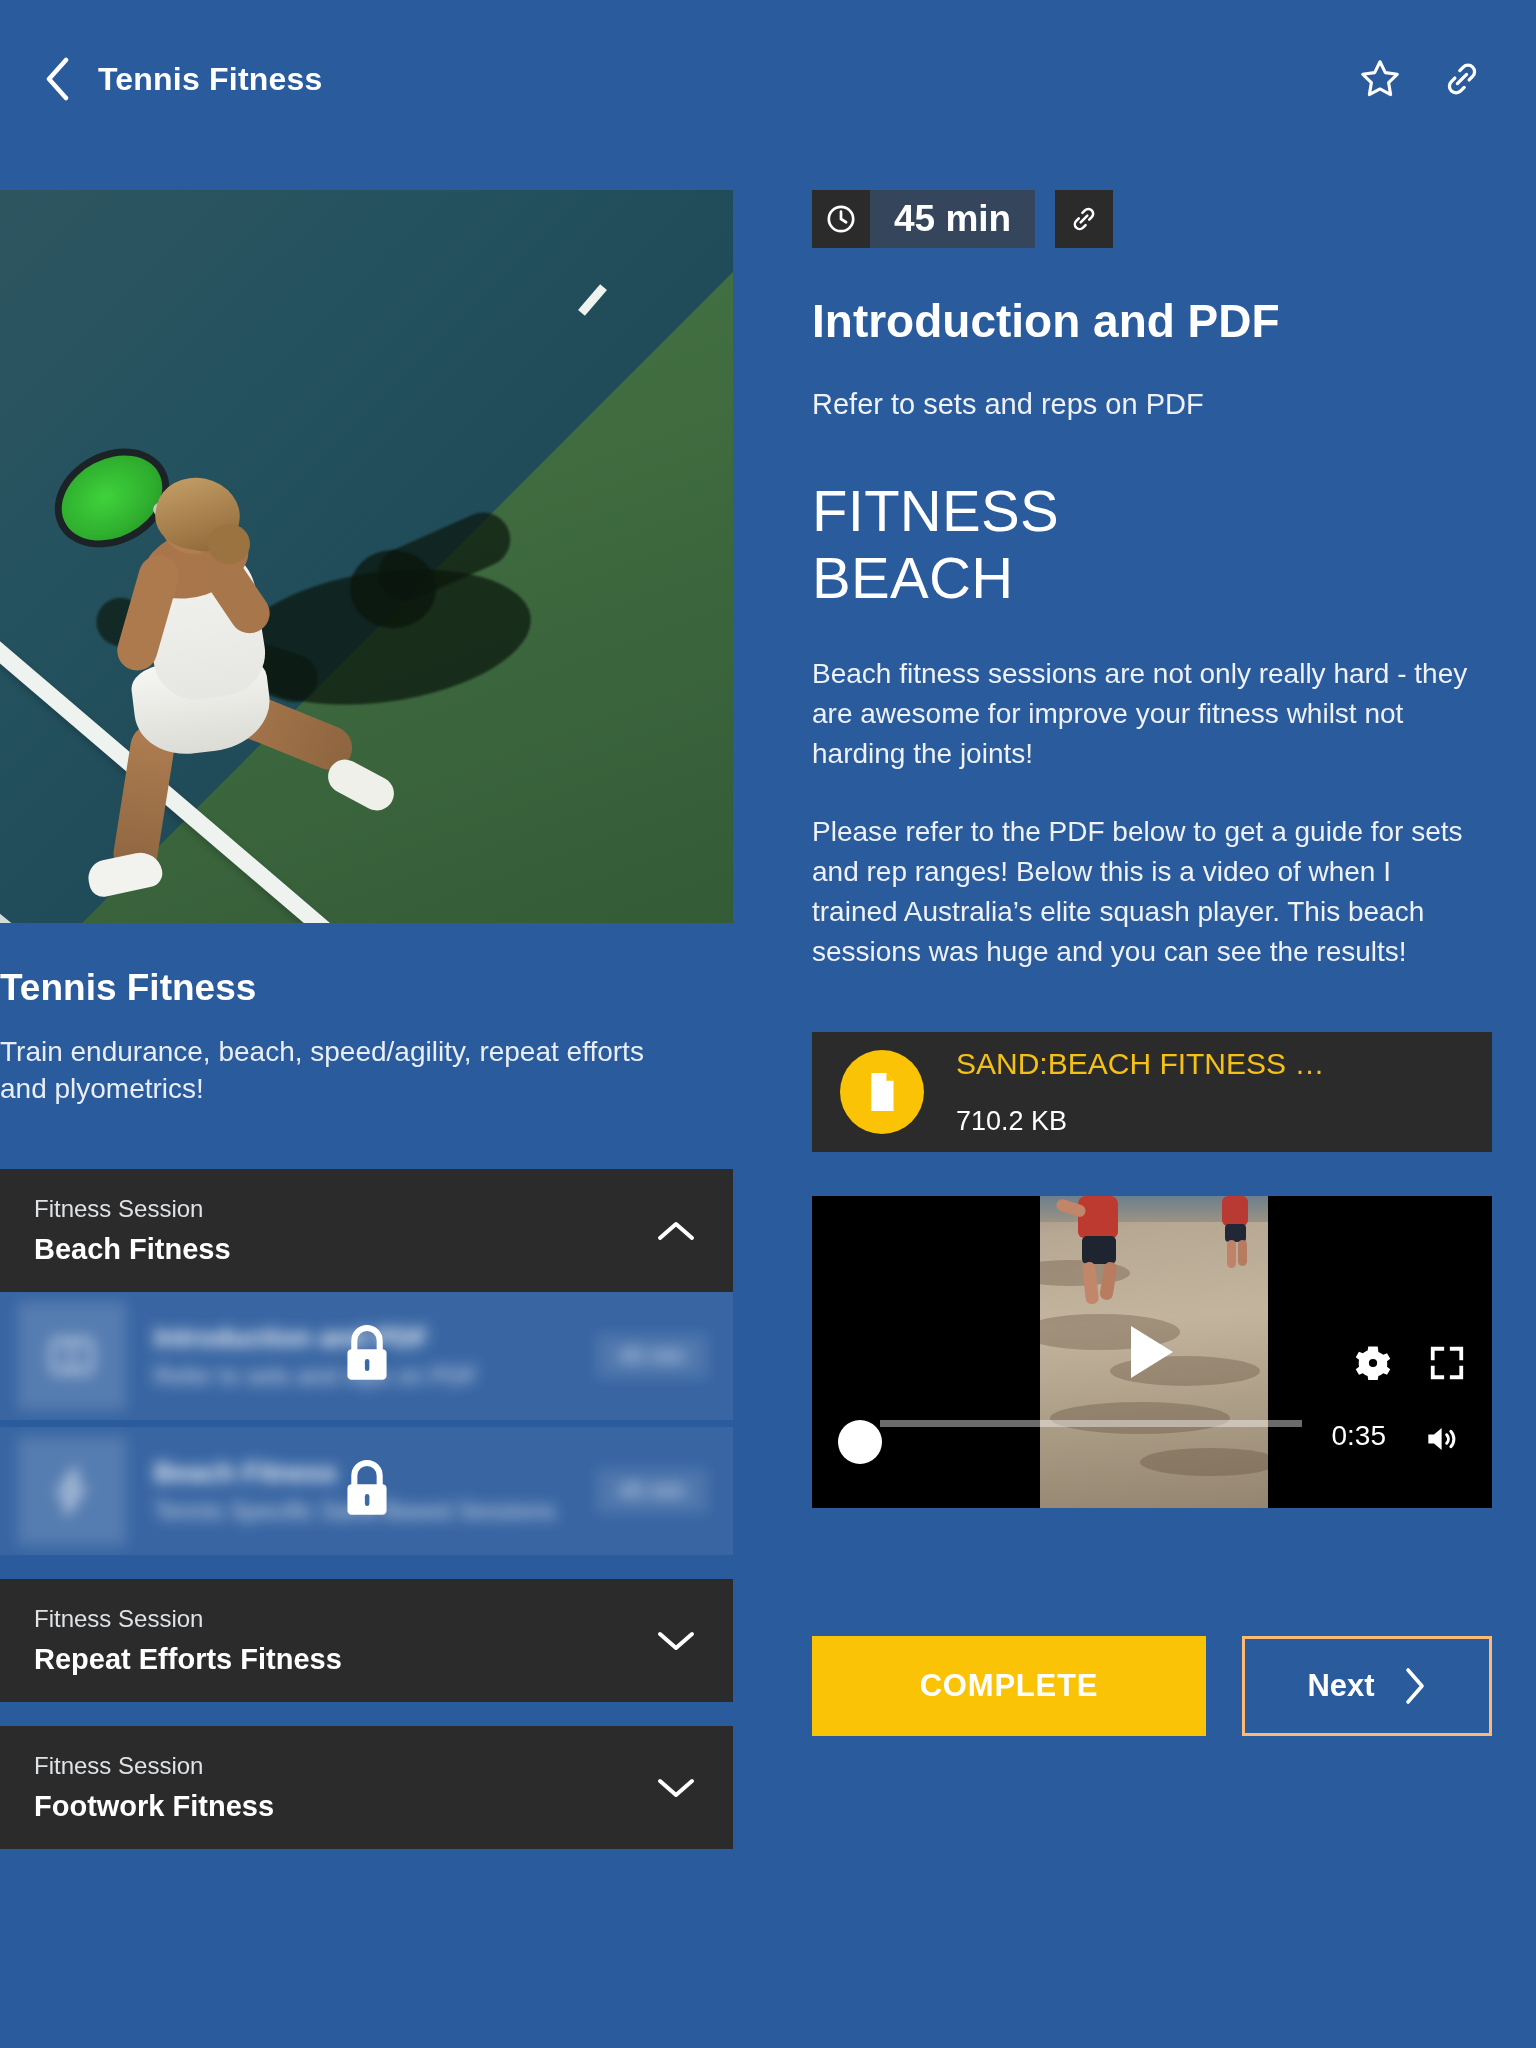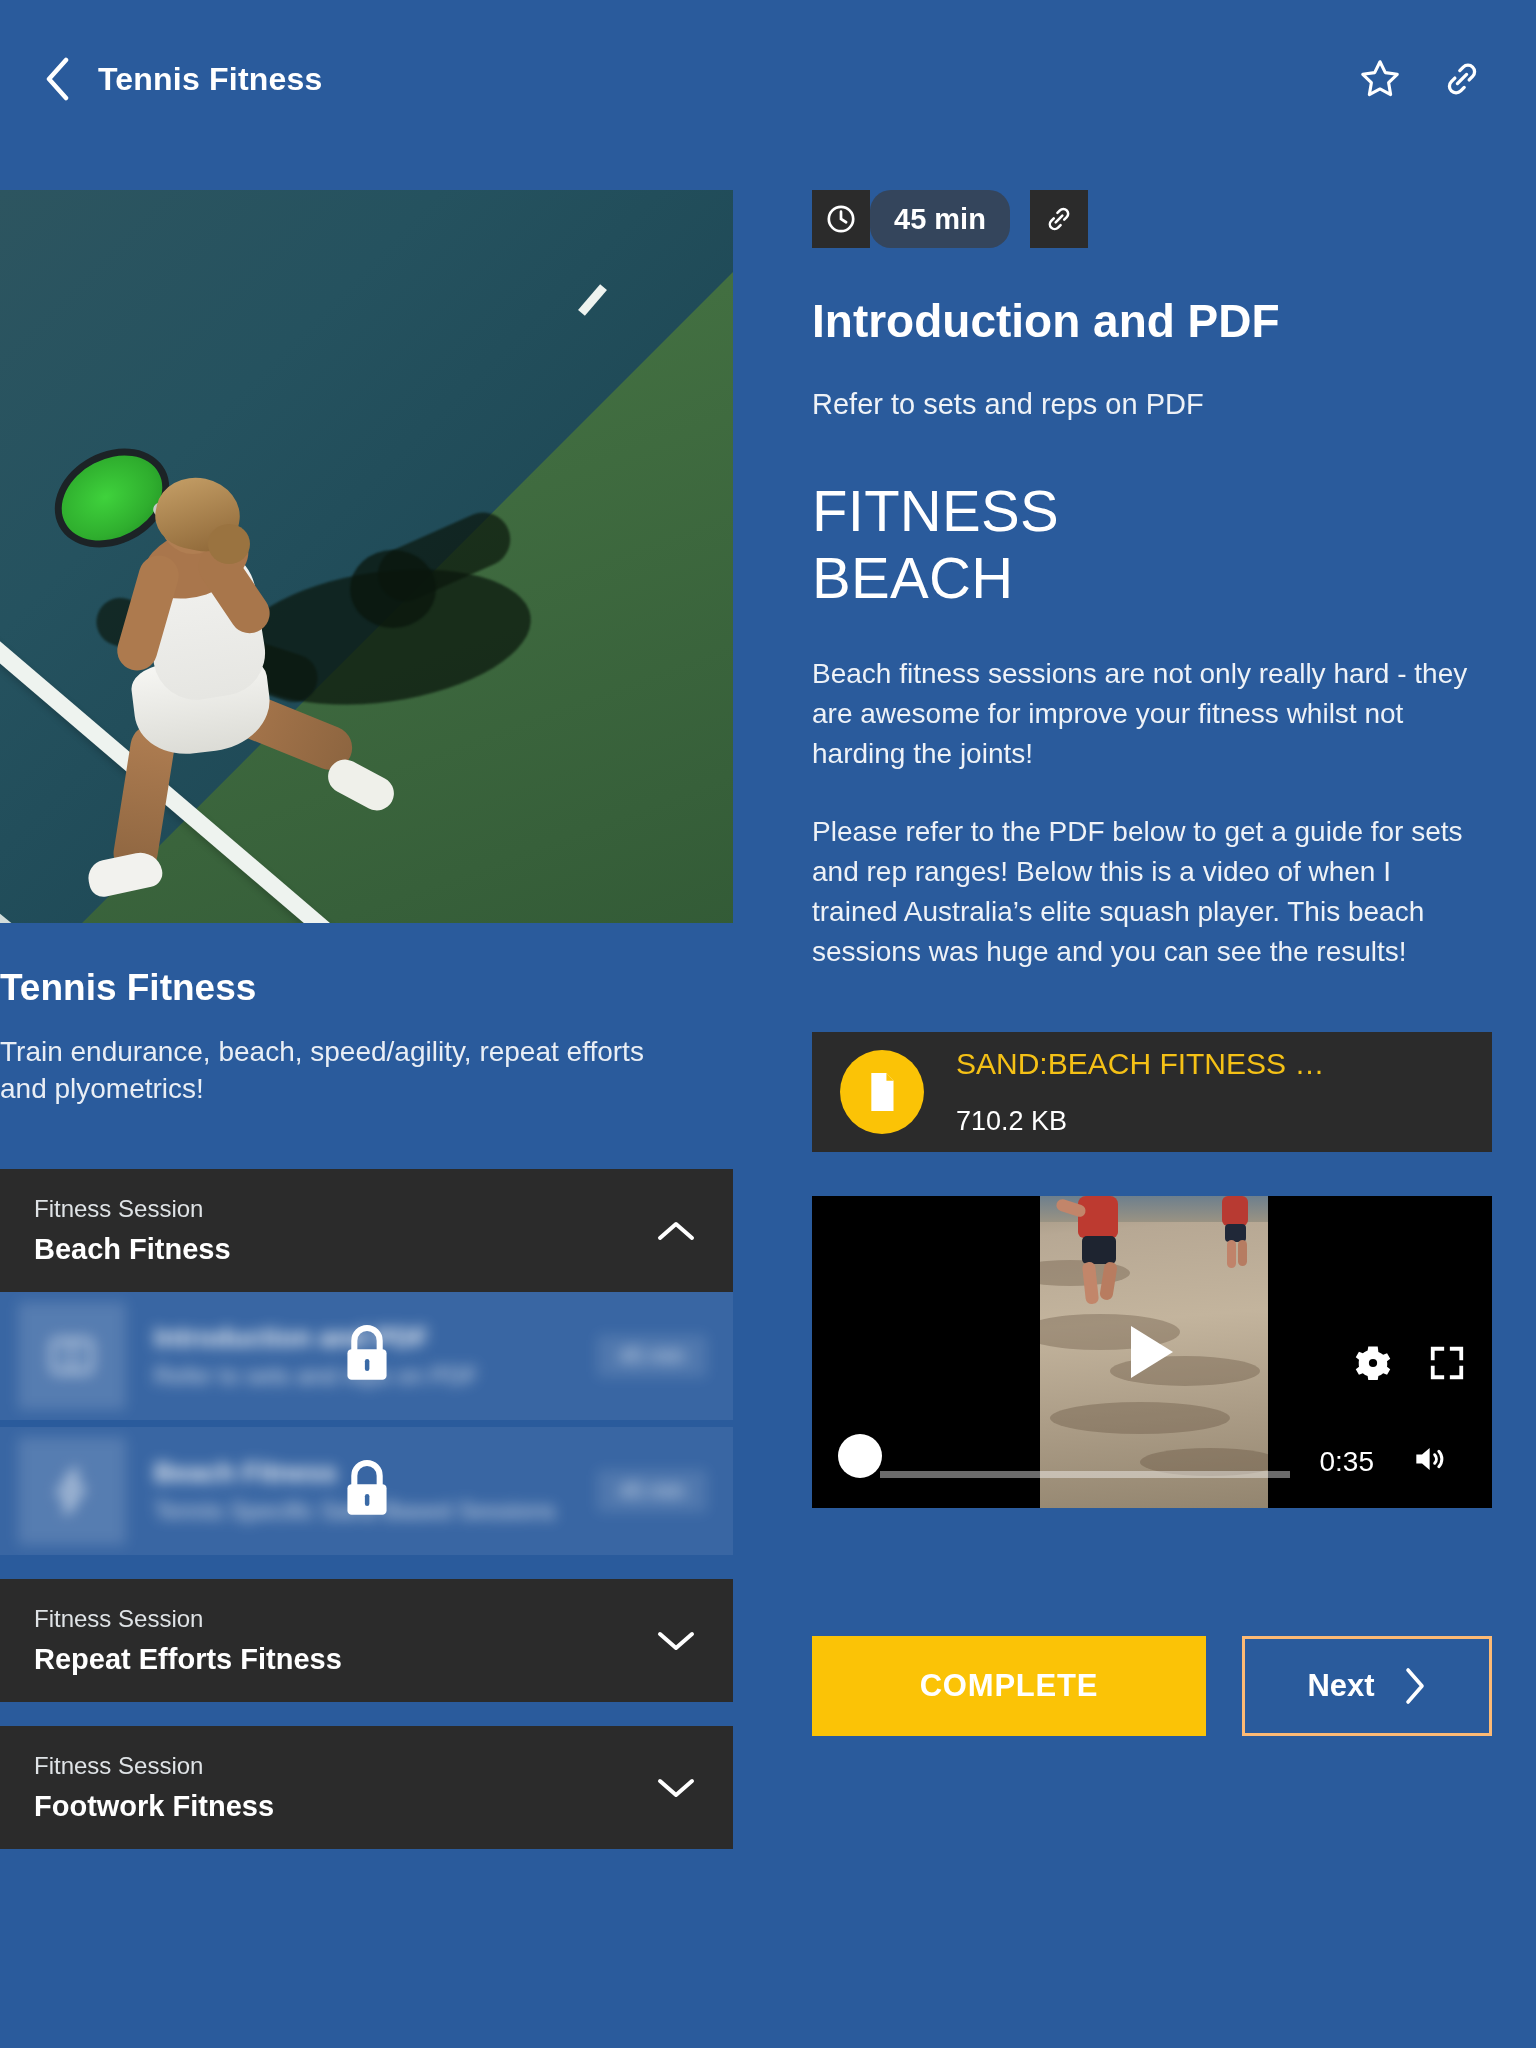--- a/index.html
+++ b/index.html
@@ -182,22 +182,22 @@
     display: flex; align-items: center; justify-content: center; pointer-events: none;
   }
 
   
   .right-col { position: absolute; left: 812px; top: 32px; width: 680px; }
 
   .meta-row { display: flex; align-items: center; gap: 20px; }
   .dur-pill { display: flex; align-items: center; height: 58px; }
   .dur-icon { width: 58px; height: 58px; background: #2B2B2B; display: flex; align-items: center; justify-content: center; }
   .dur-text {
-    background: #34455c; color: #ffffff; font-size: 29px; font-weight: bold;
-    height: 58px; display: flex; align-items: center; padding: 0 24px; border-radius: 21px;
+    background: #34455c; color: #ffffff; font-size: 37px; font-weight: bold;
+    height: 58px; display: flex; align-items: center; padding: 0 24px;
   }
   .link-square { width: 58px; height: 58px; background: #2B2B2B; display: flex; align-items: center; justify-content: center; cursor: pointer; }
 
   .lesson-title { color: #ffffff; font-size: 46px; font-weight: bold; margin-top: 48px; line-height: 1.12; }
   .lesson-sub { color: #eef2f7; font-size: 29px; margin-top: 38px; line-height: 1.3; }
   .big-head {
     color: #ffffff; font-size: 58px; font-weight: 400; line-height: 1.16; margin-top: 54px;
     letter-spacing: .3px;
   }
   .para { color: #eef2f7; font-size: 28px; line-height: 1.43; margin-top: 42px; max-width: 660px; }
@@ -237,21 +237,21 @@
   .runner-b .shirt { position: absolute; left: 4px; top: 0; width: 26px; height: 30px; background: #b83a32; border-radius: 6px; }
   .runner-b .shorts { position: absolute; left: 7px; top: 28px; width: 21px; height: 18px; background: #202838; border-radius: 4px; }
   .runner-b .leg1 { position: absolute; left: 9px; top: 44px; width: 9px; height: 28px; background: #c0836a; border-radius: 5px; }
   .runner-b .leg2 { position: absolute; left: 20px; top: 44px; width: 9px; height: 26px; background: #b67c62; border-radius: 5px; }
   .play-tri {
     position: absolute; left: 50%; top: 50%; transform: translate(-50%,-50%);
     width: 0; height: 0; border-left: 42px solid #ffffff;
     border-top: 26px solid transparent; border-bottom: 26px solid transparent;
   }
   .v-ctrl-row { position: absolute; right: 26px; top: 148px; display: flex; align-items: center; gap: 36px; }
-  .v-bottom-row { position: absolute; left: 0; right: 16px; bottom: 30px; height: 58px; display: flex; align-items: flex-end; }
+  .v-bottom-row { position: absolute; left: 0; right: 4px; bottom: 30px; height: 58px; display: flex; align-items: flex-start; }
   .v-knob { width: 44px; height: 44px; background: #ffffff; border-radius: 50%; margin-left: 26px; flex: none; cursor: pointer; }
   .v-track { flex: 1 1 auto; height: 7px; background: rgba(255,255,255,.42); margin: 0 0 0 -2px; }
   .v-time { color: #ffffff; font-size: 28px; margin: 0 34px 0 30px; white-space: nowrap; }
   .v-vol { margin-right: 26px; display: flex; align-items: center; }
 
   .btn-row { display: flex; align-items: center; margin-top: 128px; gap: 36px; }
   .btn-complete {
     width: 394px; height: 100px; background: #FBC306; color: #ffffff;
     font-size: 31px; font-weight: bold; letter-spacing: .8px;
     display: flex; align-items: center; justify-content: center; cursor: pointer; border: none;

